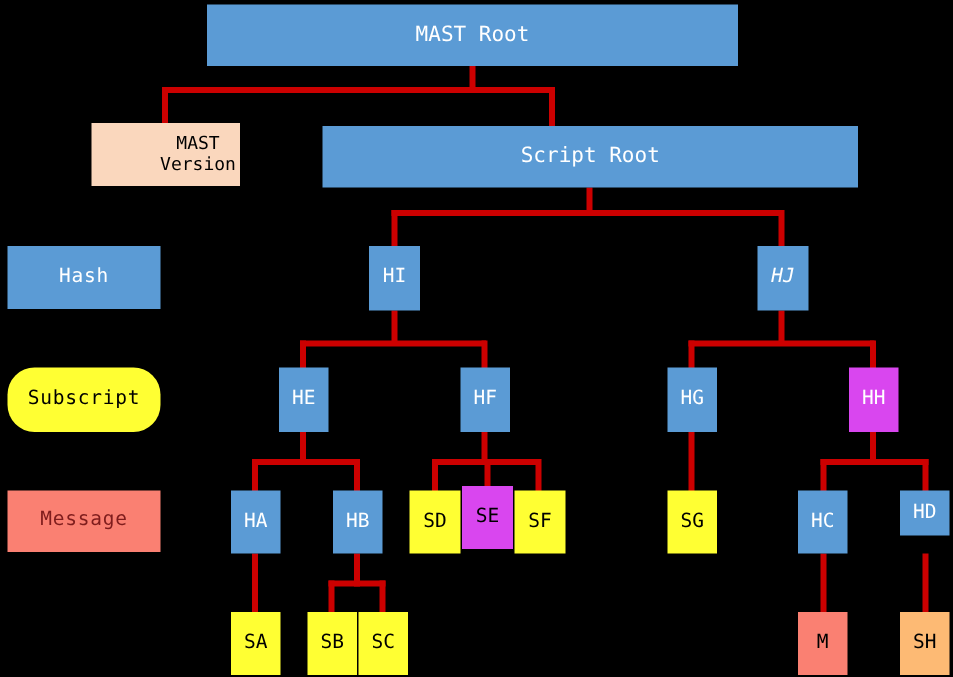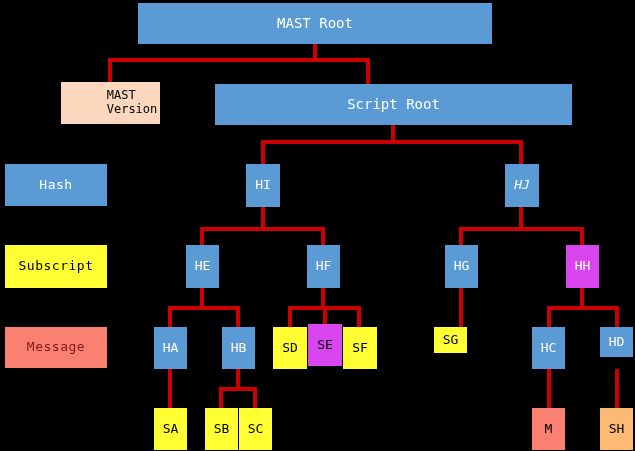--- a/index.html
+++ b/index.html
@@ -16,21 +16,21 @@
     height: 451px;
     background: #000000;
     overflow: hidden;
   }
   .node {
     position: absolute;
     box-sizing: border-box;
     display: flex;
     align-items: center;
     justify-content: center;
-    text-align: left;
+    text-align: center;
     line-height: 1.15;
     white-space: pre-line;
     z-index: 3;
   }
   .node.blue {
     background: #5b9bd5;
     color: #ffffff;
   }
   .node.yellow {
     background: #ffff33;
@@ -94,40 +94,40 @@
       <div class="edge" style="left: 168px; top: 369px; width: 4px; height: 40px; background: rgb(204, 0, 0);"></div>
       <div class="edge" style="left: 236px; top: 369px; width: 4px; height: 22px; background: rgb(204, 0, 0);"></div>
       <div class="edge" style="left: 219px; top: 387px; width: 38px; height: 4px; background: rgb(204, 0, 0);"></div>
       <div class="edge" style="left: 219px; top: 387px; width: 4px; height: 22px; background: rgb(204, 0, 0);"></div>
       <div class="edge" style="left: 253px; top: 387px; width: 4px; height: 22px; background: rgb(204, 0, 0);"></div>
       <div class="edge" style="left: 547px; top: 369px; width: 4px; height: 40px; background: rgb(204, 0, 0);"></div>
       <div class="edge" style="left: 615px; top: 369px; width: 4px; height: 40px; background: rgb(204, 0, 0);"></div>
     </div>
   <div id="legend-layer">
       <div class="node legend-label" style="left: 5px; top: 164px; width: 102px; height: 42px; font-size: 13px; background: rgb(91, 155, 213); color: rgb(255, 255, 255);">Hash</div>
-      <div class="node legend-label" style="left: 5px; top: 245px; width: 102px; height: 43px; font-size: 13px; background: rgb(255, 255, 51); color: rgb(0, 0, 0);">Subscript</div>
+      <div class="node legend-label" style="left: 5px; top: 245px; width: 102px; height: 43px; font-size: 13px; background: rgb(255, 255, 51); color: rgb(0, 0, 0); border-radius: 18px;">Subscript</div>
       <div class="node legend-label" style="left: 5px; top: 327px; width: 102px; height: 41px; font-size: 13px; background: rgb(250, 128, 114); color: #7f1d1d;">Message</div>
     </div>
   <div id="node-layer">
       <div class="node blue" style="left: 138px; top: 3px; width: 354px; height: 41px; font-size: 14px; background: rgb(91, 155, 213);">MAST Root</div>
       <div class="node peach" style="left: 61px; top: 82px; width: 99px; height: 42px; font-size: 12px; background: rgb(250, 215, 189);">MAST
 Version</div>
       <div class="node blue" style="left: 215px; top: 84px; width: 357px; height: 41px; font-size: 14px; background: rgb(91, 155, 213);">Script Root</div>
       <div class="node blue" style="left: 246px; top: 164px; width: 34px; height: 43px; font-size: 13px; background: rgb(91, 155, 213);">HI</div>
       <div class="node blue" style="left: 505px; top: 164px; width: 34px; height: 43px; font-size: 13px; background: rgb(91, 155, 213); font-style: italic;">HJ</div>
       <div class="node blue" style="left: 186px; top: 245px; width: 33px; height: 43px; font-size: 13px; background: rgb(91, 155, 213);">HE</div>
       <div class="node blue" style="left: 307px; top: 245px; width: 33px; height: 43px; font-size: 13px; background: rgb(91, 155, 213);">HF</div>
       <div class="node blue" style="left: 445px; top: 245px; width: 33px; height: 43px; font-size: 13px; background: rgb(91, 155, 213);">HG</div>
       <div class="node blue" style="left: 566px; top: 245px; width: 33px; height: 43px; font-size: 13px; background: #d946ef;">HH</div>
       <div class="node blue" style="left: 154px; top: 327px; width: 33px; height: 42px; font-size: 13px; background: rgb(91, 155, 213);">HA</div>
       <div class="node blue" style="left: 222px; top: 327px; width: 33px; height: 42px; font-size: 13px; background: rgb(91, 155, 213);">HB</div>
       <div class="node yellow" style="left: 273px; top: 327px; width: 34px; height: 42px; font-size: 13px; background: rgb(255, 255, 51);">SD</div>
       <div class="node yellow" style="left: 308px; top: 324px; width: 34px; height: 42px; font-size: 13px; background: #d946ef;">SE</div>
       <div class="node yellow" style="left: 343px; top: 327px; width: 34px; height: 42px; font-size: 13px; background: rgb(255, 255, 51);">SF</div>
-      <div class="node yellow" style="left: 434px; top: 327px; width: 33px; height: 26px; font-size: 13px; background: rgb(255, 255, 51);">SG</div>
+      <div class="node yellow" style="left: 445px; top: 327px; width: 33px; height: 42px; font-size: 13px; background: rgb(255, 255, 51);">SG</div>
       <div class="node blue" style="left: 532px; top: 327px; width: 33px; height: 42px; font-size: 13px; background: rgb(91, 155, 213);">HC</div>
       <div class="node blue" style="left: 600px; top: 327px; width: 33px; height: 30px; font-size: 13px; background: rgb(91, 155, 213);">HD</div>
       <div class="node yellow" style="left: 154px; top: 408px; width: 33px; height: 42px; font-size: 13px; background: rgb(255, 255, 51);">SA</div>
       <div class="node yellow" style="left: 205px; top: 408px; width: 33px; height: 42px; font-size: 13px; background: rgb(255, 255, 51);">SB</div>
       <div class="node yellow" style="left: 239px; top: 408px; width: 33px; height: 42px; font-size: 13px; background: rgb(255, 255, 51);">SC</div>
       <div class="node salmon" style="left: 532px; top: 408px; width: 33px; height: 42px; font-size: 13px; background: rgb(250, 128, 114);">M</div>
       <div class="node yellow" style="left: 600px; top: 408px; width: 33px; height: 42px; font-size: 13px; background: #fdba74;">SH</div>
     </div>
 </div>
 

